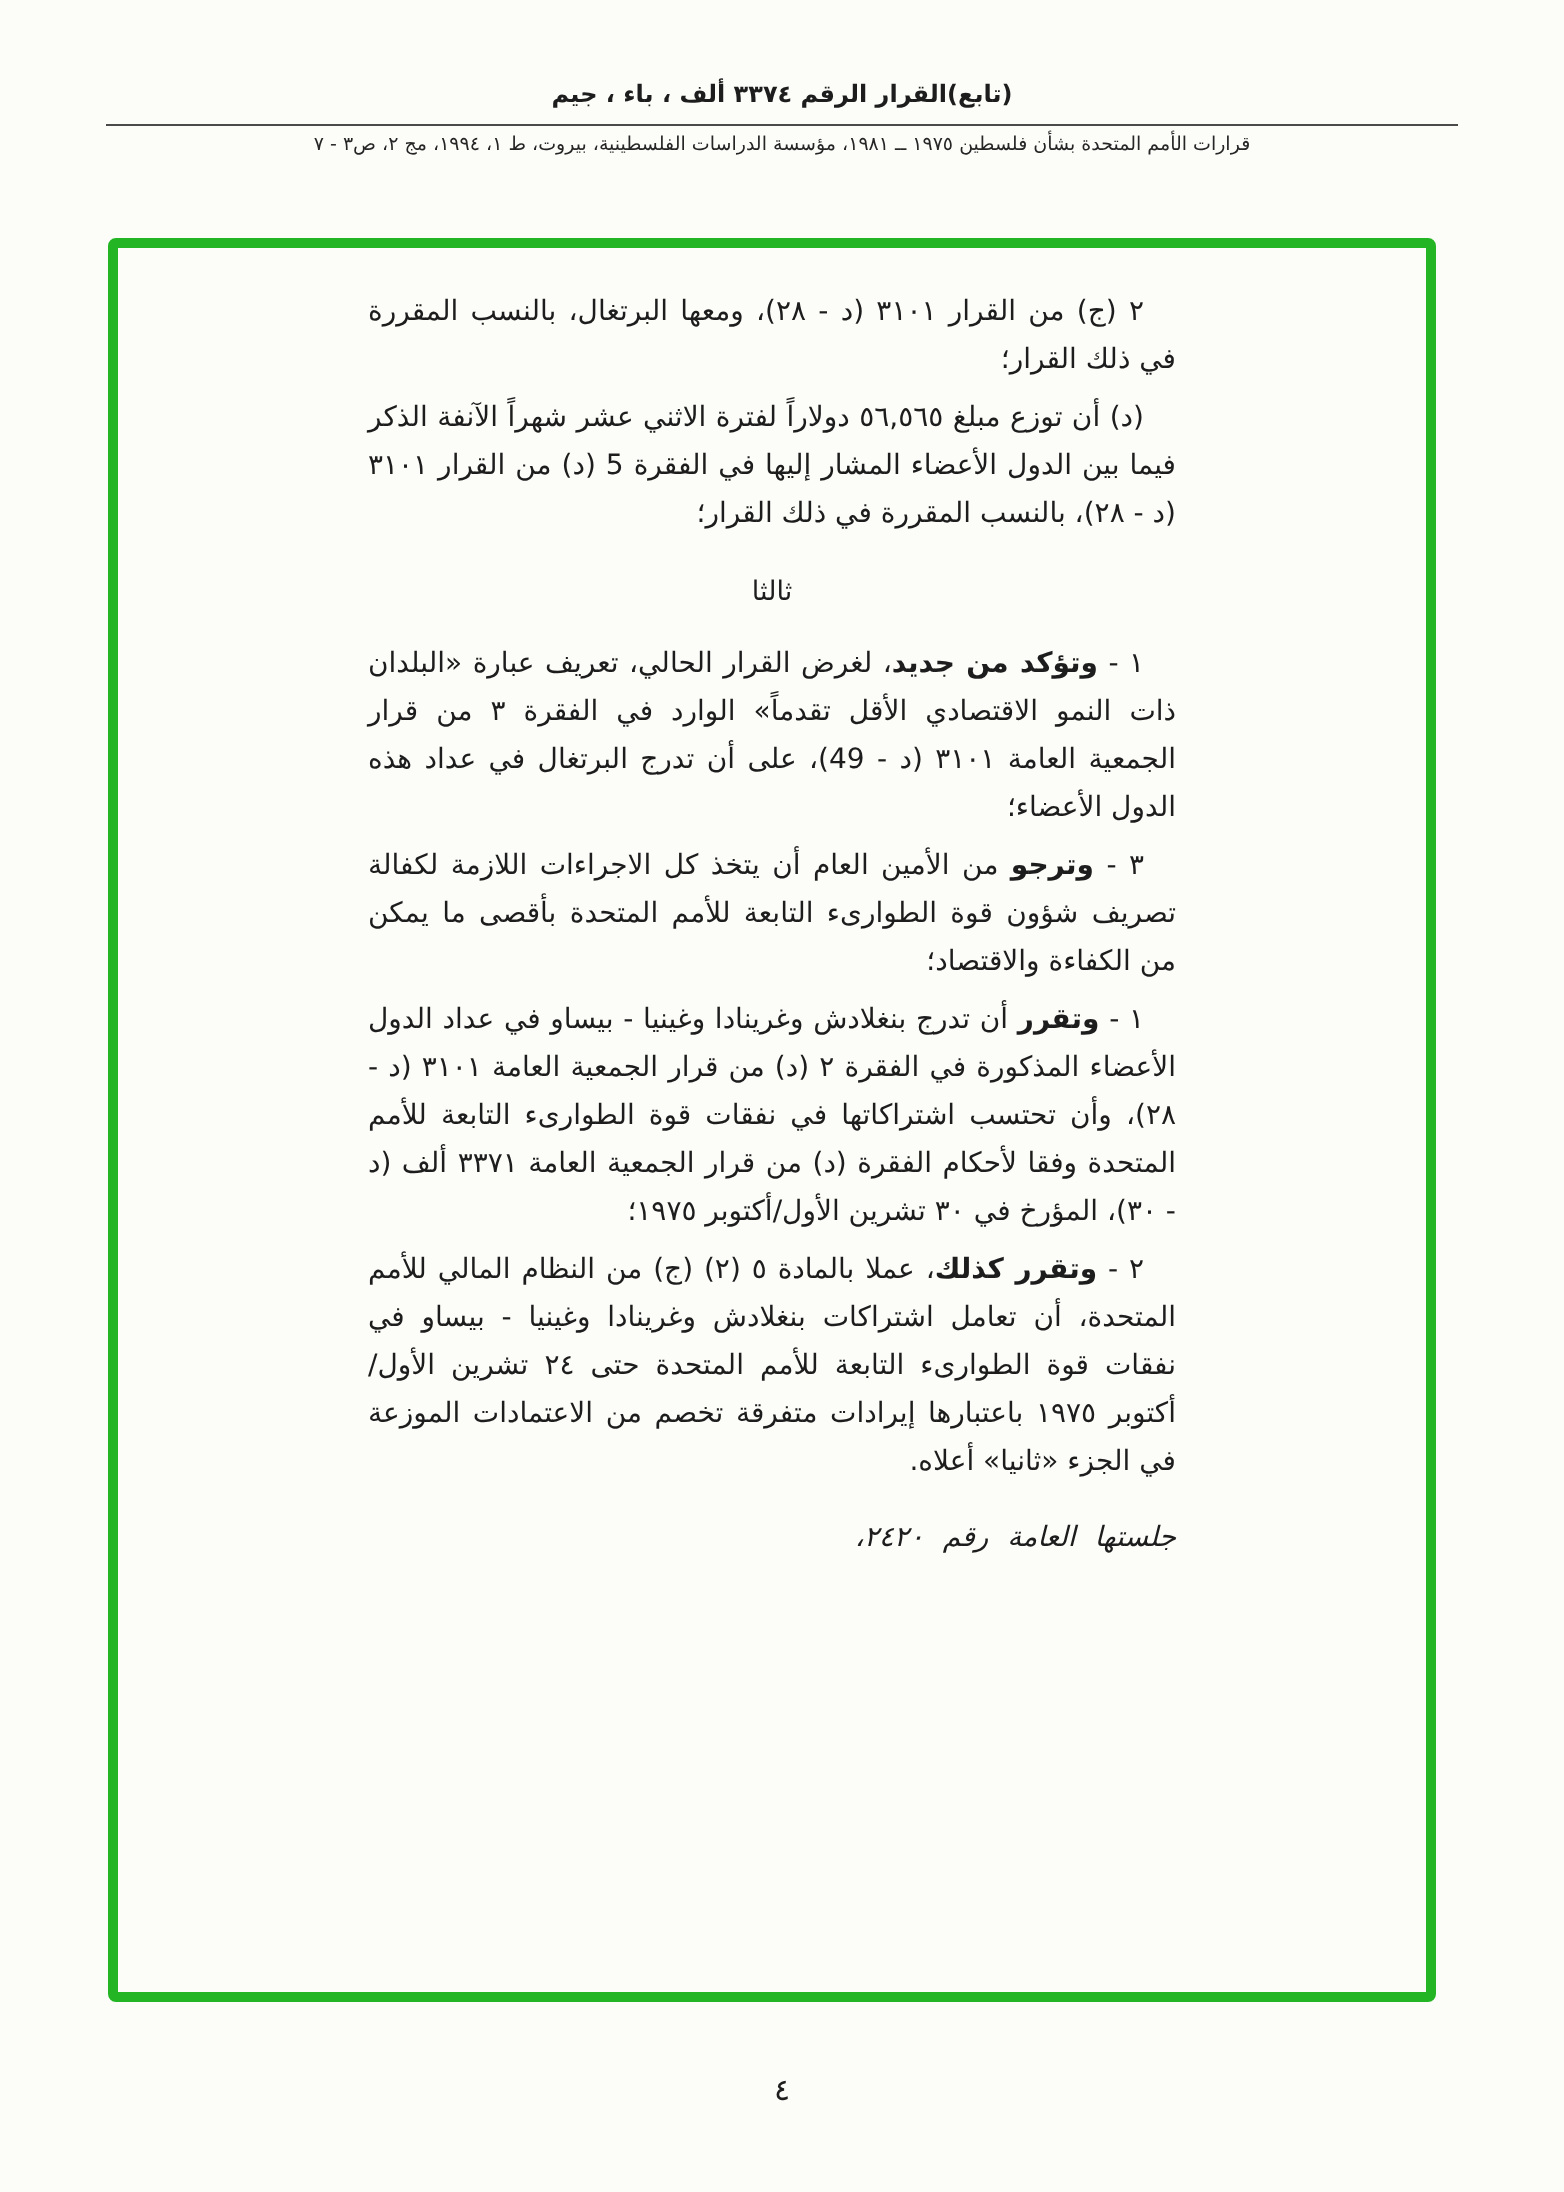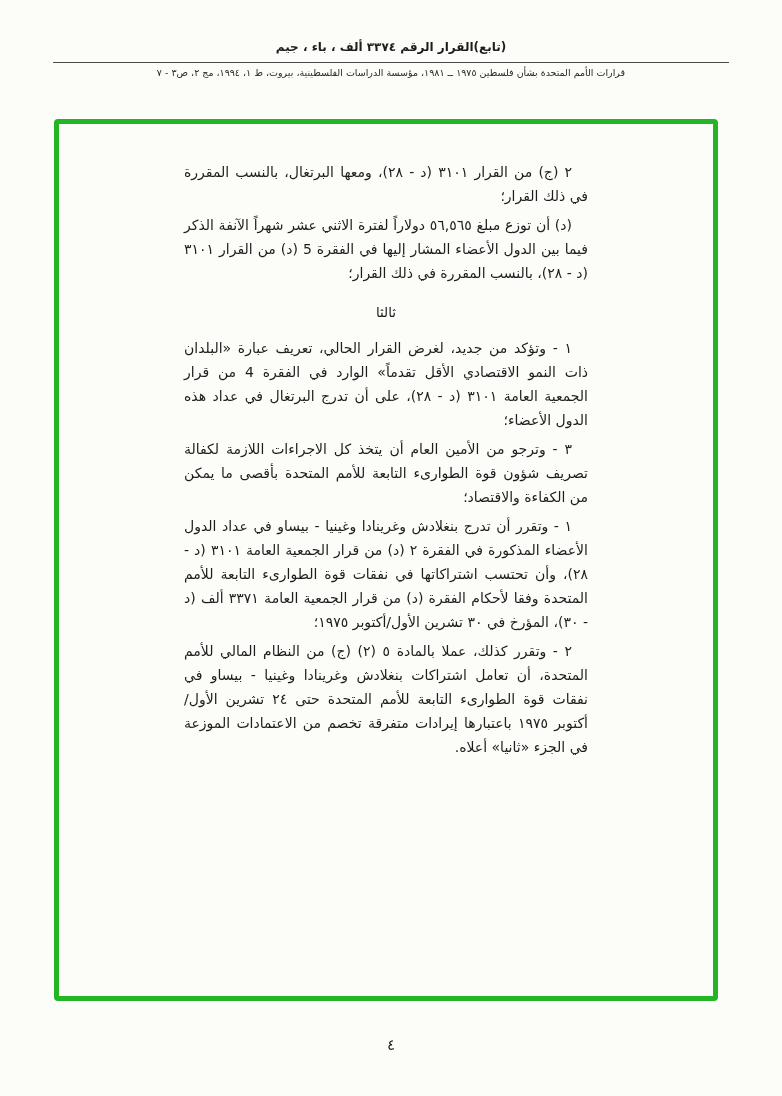--- a/index.html
+++ b/index.html
@@ -24,33 +24,33 @@
     top: 119px;
     left: 54px;
     width: 664px;
     height: 882px;
     border: 5px solid var(--highlight, #23b523);
     border-radius: 4px;
     overflow: hidden;
   }
   .content {
     width: 404px;
-    margin: 36px auto 0 auto;
+    margin: 20px auto 0 auto;
     font-size: 14px;
     line-height: 24px;
     text-align: justify;
   }
   .para { text-indent: 16px; margin-bottom: 5px; }
   .section-heading {
     text-align: center;
     font-weight: normal;
     font-size: 13.5px;
     margin: 15px 0 12px 0;
   }
-  .lead { font-weight: normal; }
+  .lead { font-weight: bold; }
   .adoption { margin-top: 13px; font-style: italic; }
   .adoption .line { line-height: 26px; word-spacing: 5px; }
   .page-number {
     position: absolute;
     bottom: 42px;
     left: 0;
     right: 0;
     text-align: center;
     font-size: 15px;
   }
@@ -68,31 +68,32 @@
 
   <div class="highlight-box">
     <div class="content">
 
       <p class="para">٢ (ج) من القرار ٣١٠١ (د - ٢٨)، ومعها البرتغال، بالنسب المقررة في ذلك القرار؛</p>
 
       <p class="para">(د) أن توزع مبلغ ٥٦,٥٦٥ دولاراً لفترة الاثني عشر شهراً الآنفة الذكر فيما بين الدول الأعضاء المشار إليها في الفقرة 5 (د) من القرار ٣١٠١ (د - ٢٨)، بالنسب المقررة في ذلك القرار؛</p>
 
       <h2 class="section-heading">ثالثا</h2>
 
-      <p class="para"><span>١ - </span><strong class="lead">وتؤكد من جديد</strong><span>، لغرض القرار الحالي، تعريف عبارة «البلدان ذات النمو الاقتصادي الأقل تقدماً» الوارد في الفقرة 4 من قرار الجمعية العامة ٣١٠١ (د - ٢٨)، على أن تدرج البرتغال في عداد هذه الدول الأعضاء؛</span></p>
+      <p class="para"><span>١ - </span><strong class="lead">وتؤكد من جديد</strong><span>، لغرض القرار الحالي، تعريف عبارة «البلدان ذات النمو الاقتصادي الأقل تقدماً» الوارد في الفقرة ٣ من قرار الجمعية العامة ٣١٠١ (د - 49)، على أن تدرج البرتغال في عداد هذه الدول الأعضاء؛</span></p>
 
 
       <p class="para"><span>٣ - </span><strong class="lead">وترجو</strong><span> من الأمين العام أن يتخذ كل الاجراءات اللازمة لكفالة تصريف شؤون قوة الطوارىء التابعة للأمم المتحدة بأقصى ما يمكن من الكفاءة والاقتصاد؛</span></p>
 
 
       <p class="para"><span>١ - </span><strong class="lead">وتقرر</strong><span> أن تدرج بنغلادش وغرينادا وغينيا - بيساو في عداد الدول الأعضاء المذكورة في الفقرة ٢ (د) من قرار الجمعية العامة ٣١٠١ (د - ٢٨)، وأن تحتسب اشتراكاتها في نفقات قوة الطوارىء التابعة للأمم المتحدة وفقا لأحكام الفقرة (د) من قرار الجمعية العامة ٣٣٧١ ألف (د - ٣٠)، المؤرخ في ٣٠ تشرين الأول/أكتوبر ١٩٧٥؛</span></p>
 
       <p class="para"><span>٢ - </span><strong class="lead">وتقرر كذلك</strong><span>، عملا بالمادة ٥ (٢) (ج) من النظام المالي للأمم المتحدة، أن تعامل اشتراكات بنغلادش وغرينادا وغينيا - بيساو في نفقات قوة الطوارىء التابعة للأمم المتحدة حتى ٢٤ تشرين الأول/أكتوبر ١٩٧٥ باعتبارها إيرادات متفرقة تخصم من الاعتمادات الموزعة في الجزء «ثانيا» أعلاه.</span></p>
 
       <div class="adoption">
+        <div class="line">جلستها العامة رقم ٢٤٢٠،</div>
       </div>
 
     </div>
   </div>
 
   <div class="page-number">٤</div>
 
 </div>
 
 </body></html>

